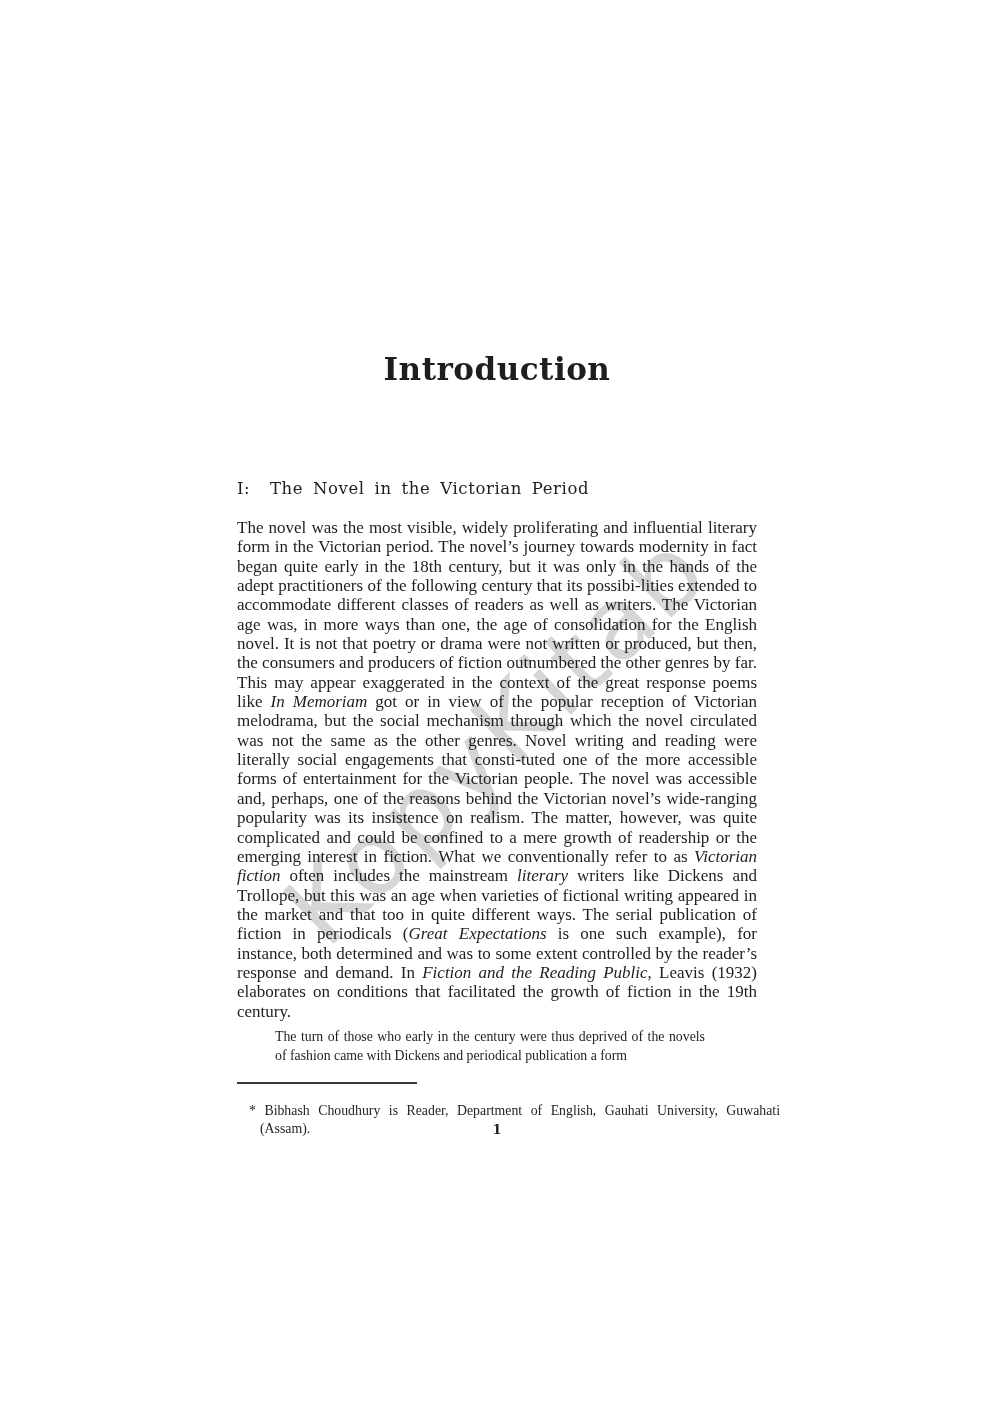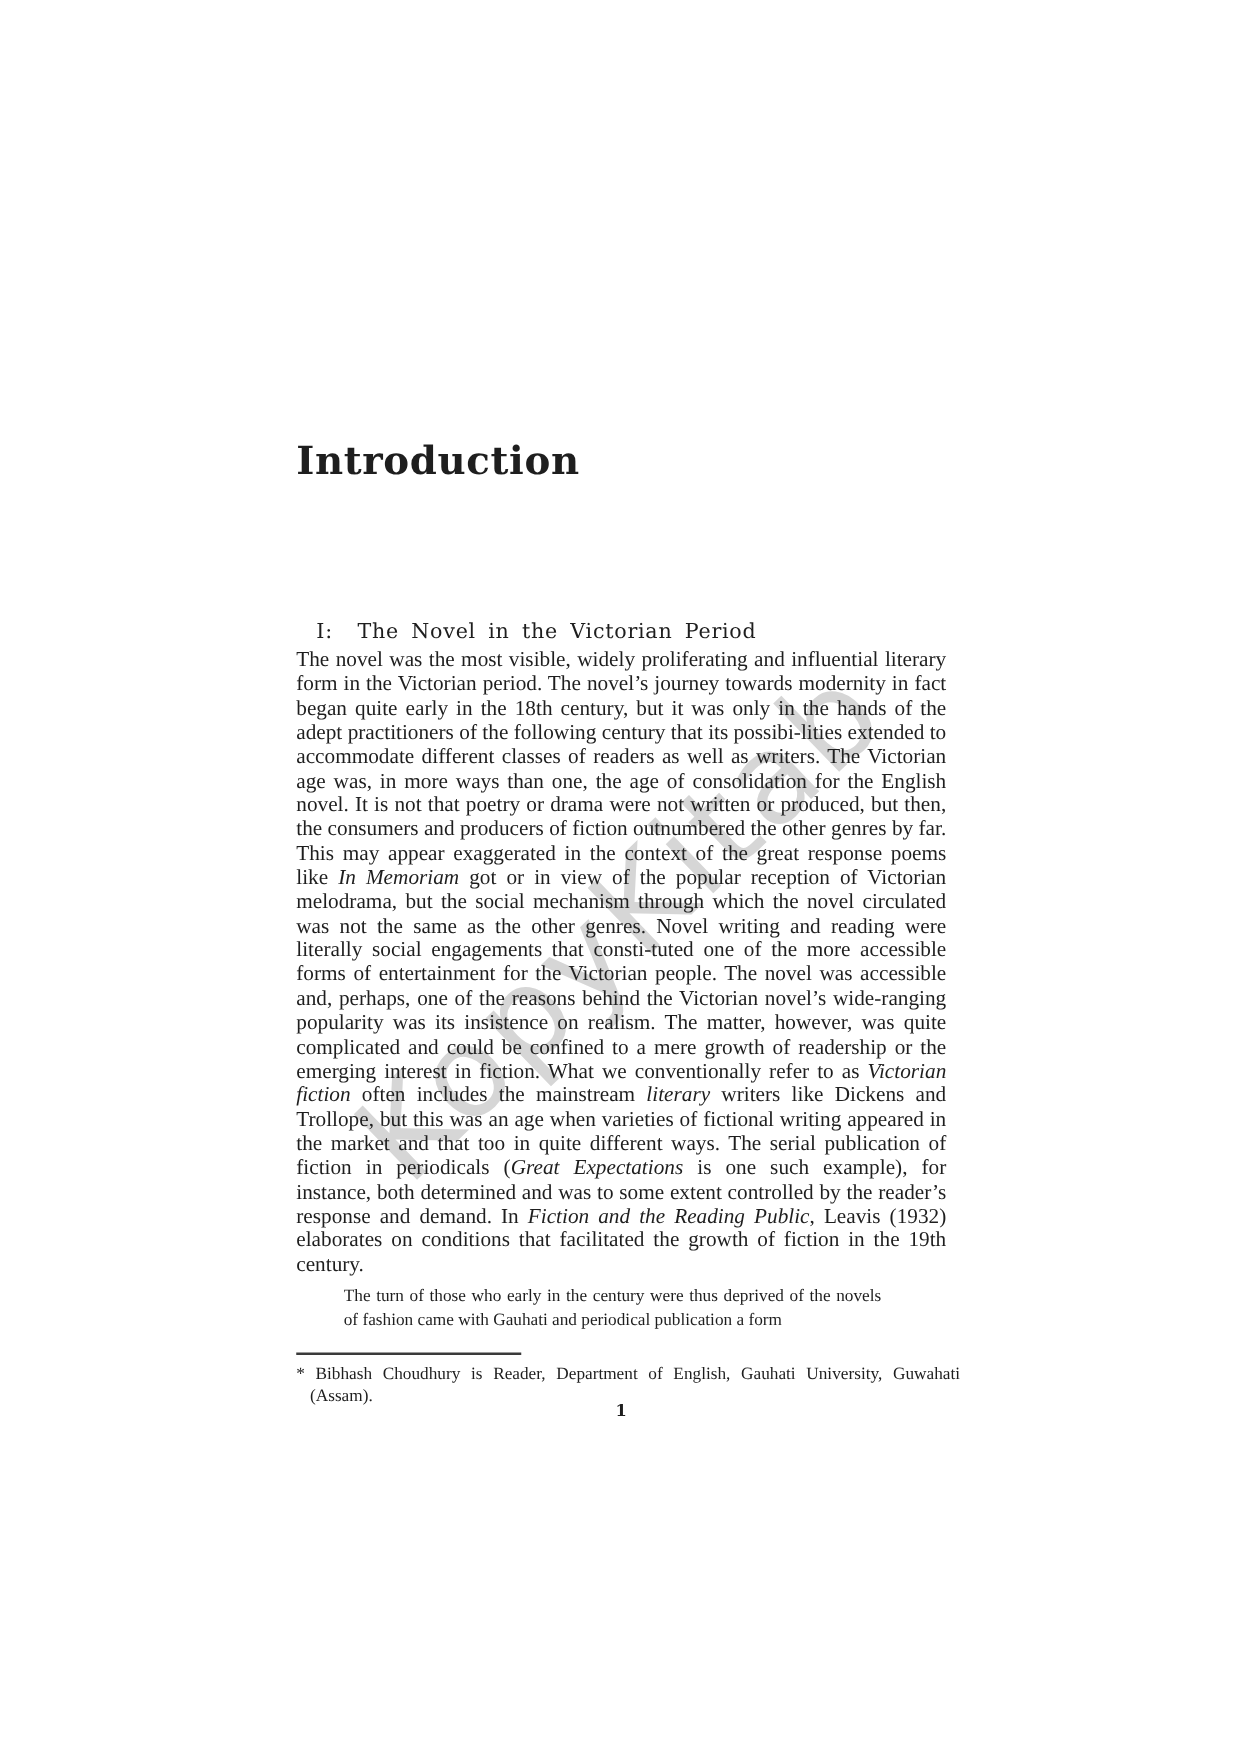--- a/index.html
+++ b/index.html
@@ -40,42 +40,42 @@
     width: 520px;
     height: 100%;
     z-index: 1;
   }
   .title {
     position: absolute;
     top: 351px;
     left: 0;
     width: 100%;
     margin: 0;
-    text-align: left;
+    text-align: center;
     font-family: "DejaVu Serif", serif;
     font-weight: 600;
     font-size: 31px;
     letter-spacing: 0.5px;
   }
   .byline {
     position: absolute;
     top: 406px;
     left: 0;
     width: 100%;
     text-align: right;
     font-size: 15px;
     font-variant: small-caps;
     letter-spacing: 1px;
   }
   .section-heading {
     position: absolute;
     top: 479px;
     left: 0;
     width: 100%;
-    margin: 16px;
+    margin: 0;
     font-family: "DejaVu Serif", serif;
     font-weight: 400;
     font-size: 16.5px;
     letter-spacing: 0.6px;
     word-spacing: 4px;
     white-space: pre-wrap;
   }
   .body-paragraph {
     position: absolute;
     top: 518px;
@@ -105,21 +105,21 @@
     left: 0;
     width: 180px;
     height: 2px;
     background: var(--rule, #3a3a3a);
   }
   .footnote {
     position: absolute;
     top: 1090px;
     left: 0;
     width: 520px;
-    margin: 0;
+    margin: 12px;
     font-size: 13.8px;
     line-height: 18px;
     text-align: justify;
     padding-left: 11px;
     text-indent: -11px;
   }
   .page-number {
     position: absolute;
     top: 1122px;
     left: 0;
@@ -139,21 +139,21 @@
 
   <div class="content">
 
     <h1 class="title">Introduction</h1>
 
 
     <h2 class="section-heading">I:  The Novel in the Victorian Period</h2>
 
     <p class="body-paragraph"><span>The novel was the most visible, widely proliferating and influential literary form in the Victorian period. The novel’s journey towards modernity in fact began quite early in the 18th century, but it was only in the hands of the adept practitioners of the following century that its possibi-lities extended to accommodate different classes of readers as well as writers. The Victorian age was, in more ways than one, the age of consolidation for the English novel. It is not that poetry or drama were not written or produced, but then, the consumers and producers of fiction outnumbered the other genres by far. This may appear exaggerated in the context of the great response poems like </span><span class="italic">In Memoriam</span><span> got or in view of the popular reception of Victorian melodrama, but the social mechanism through which the novel circulated was not the same as the other genres. Novel writing and reading were literally social engagements that consti-tuted one of the more accessible forms of entertainment for the Victorian people. The novel was accessible and, perhaps, one of the reasons behind the Victorian novel’s wide-ranging popularity was its insistence on realism. The matter, however, was quite complicated and could be confined to a mere growth of readership or the emerging interest in fiction. What we conventionally refer to as </span><span class="italic">Victorian fiction</span><span> often includes the mainstream </span><span class="italic">literary</span><span> writers like Dickens and Trollope, but this was an age when varieties of fictional writing appeared in the market and that too in quite different ways. The serial publication of fiction in periodicals (</span><span class="italic">Great Expectations</span><span> is one such example), for instance, both determined and was to some extent controlled by the reader’s response and demand. In </span><span class="italic">Fiction and the Reading Public</span><span>, Leavis (1932) elaborates on conditions that facilitated the growth of fiction in the 19th century.</span></p>
 
-    <p class="blockquote">The turn of those who early in the century were thus deprived of the novels of fashion came with Gauhati and periodical publication a form</p>
+    <p class="blockquote">The turn of those who early in the century were thus deprived of the novels of fashion came with Dickens and periodical publication a form</p>
 
     <div class="footnote-rule"></div>
 
     <p class="footnote"><span>*</span> <span>Bibhash Choudhury is Reader, Department of English, Gauhati University, Guwahati (Assam).</span></p>
 
     <div class="page-number">1</div>
 
   </div>
 </div>
 

